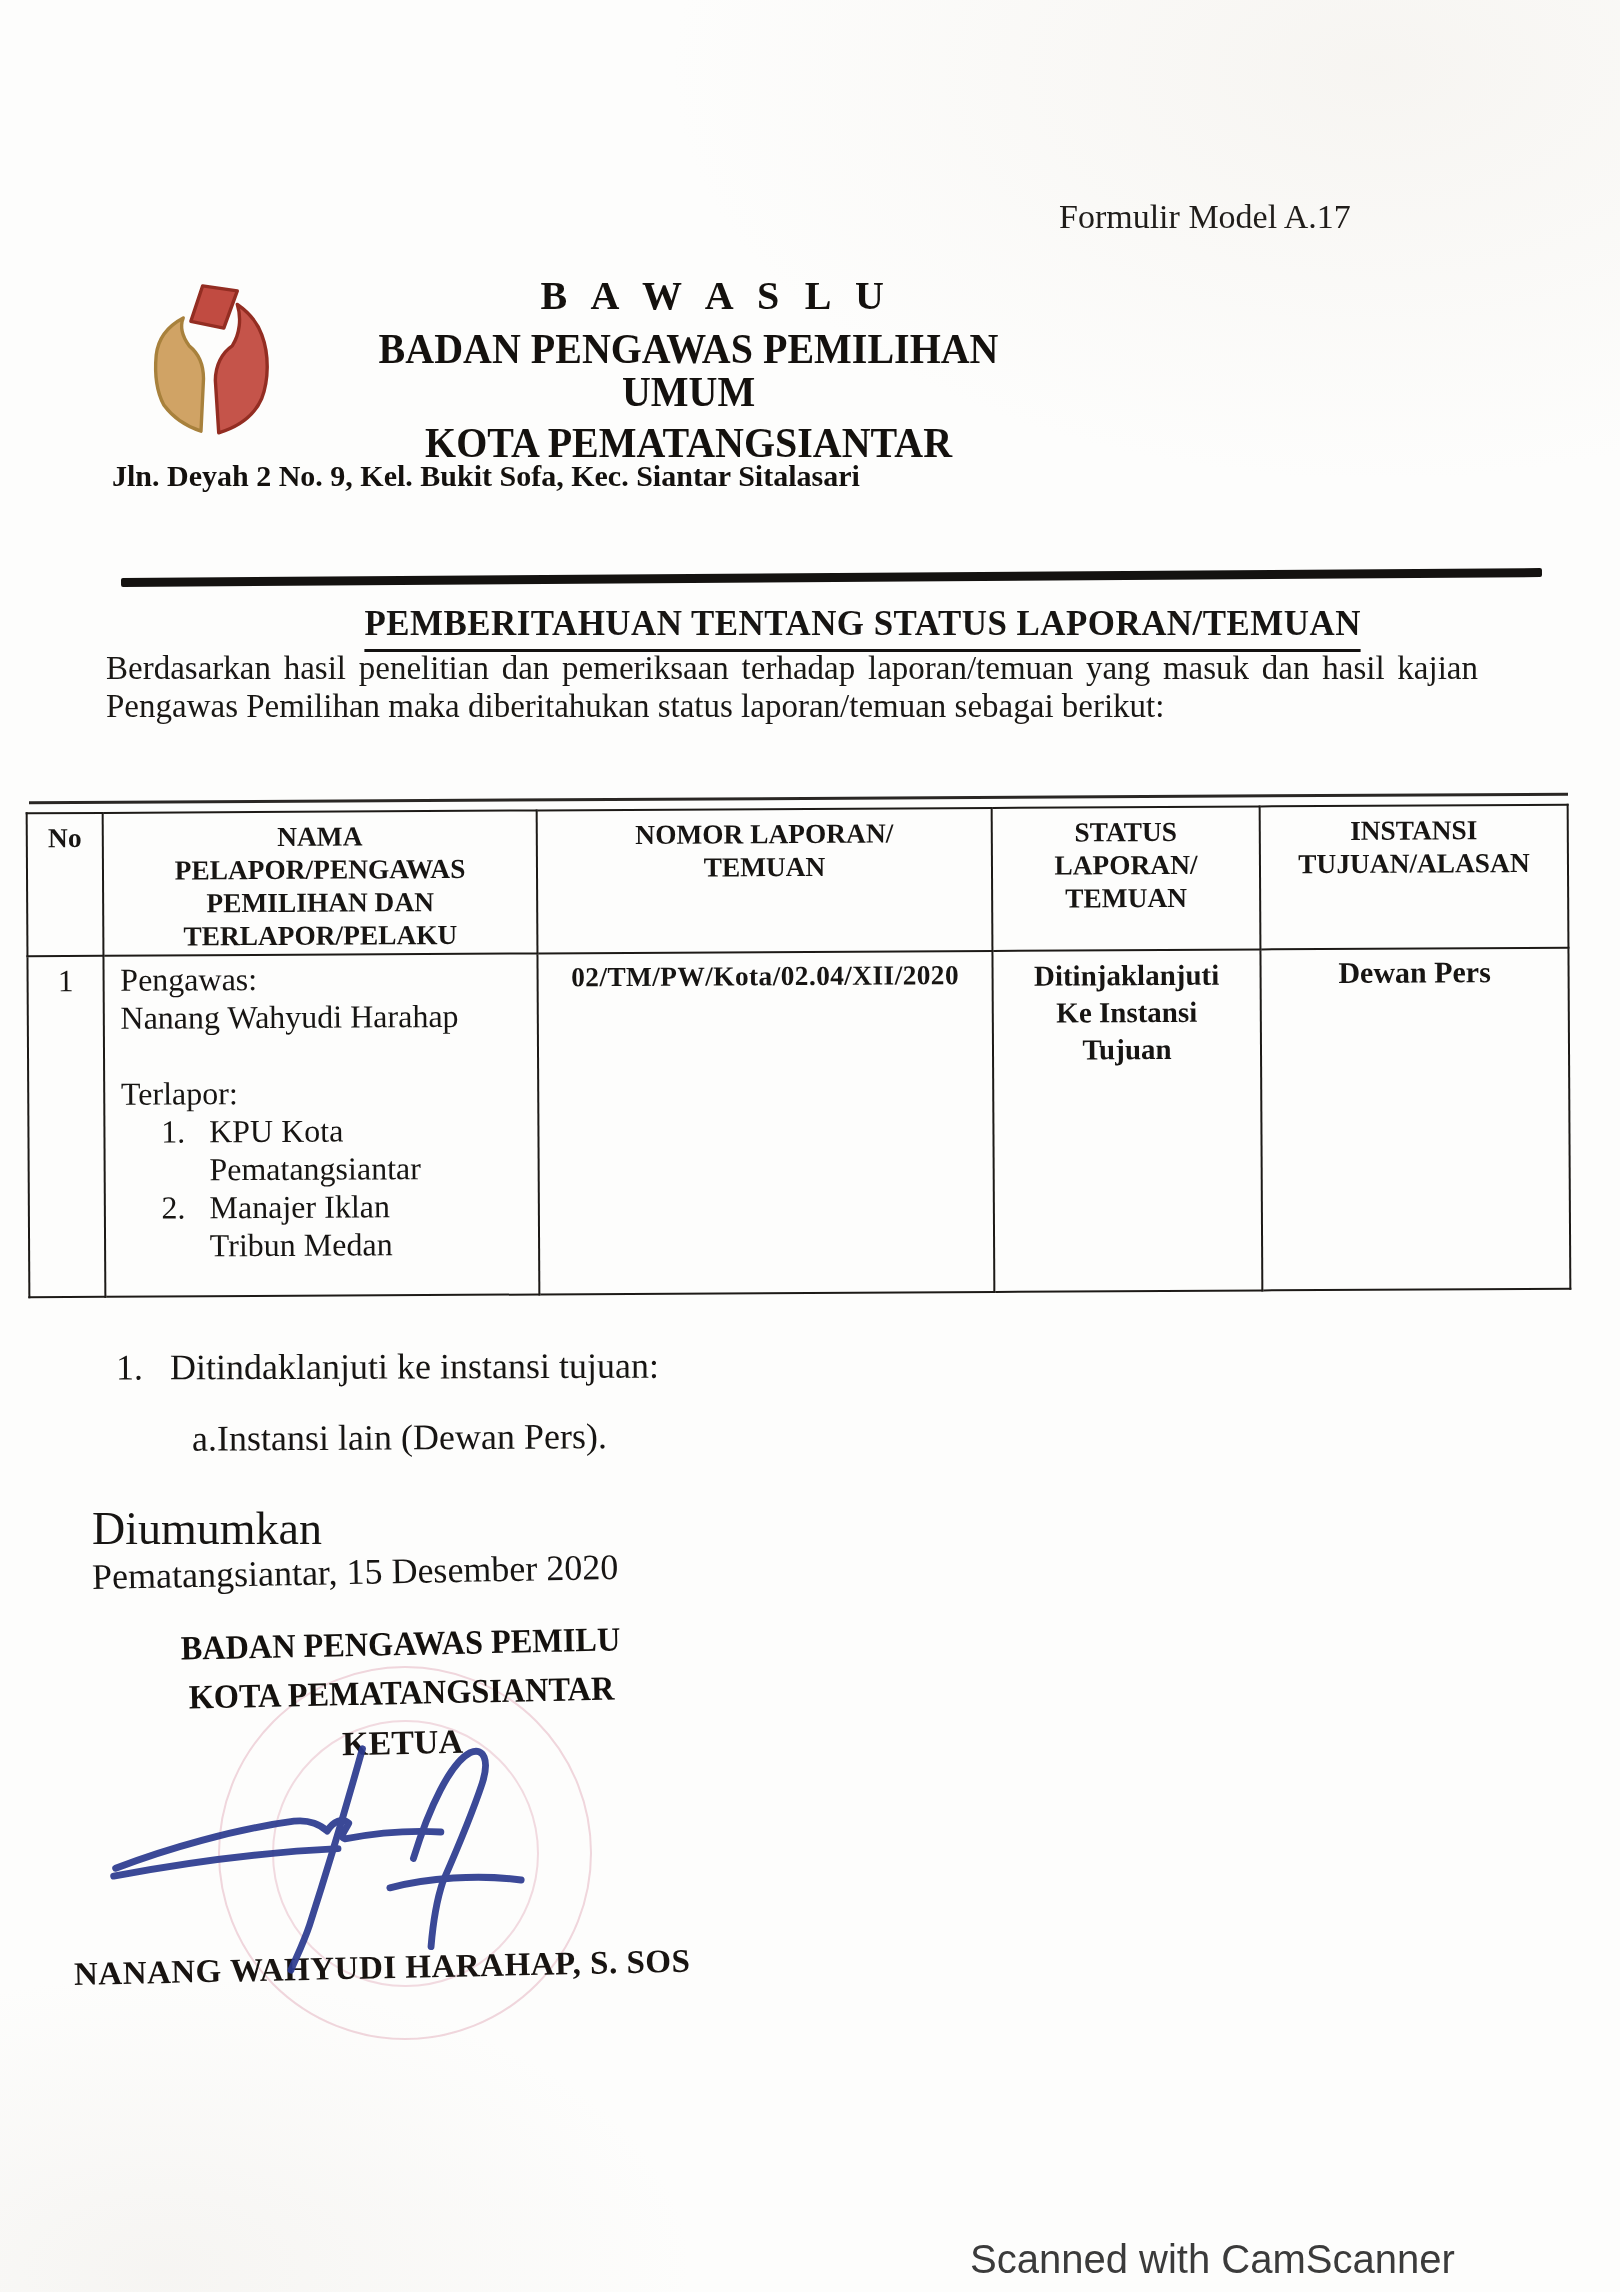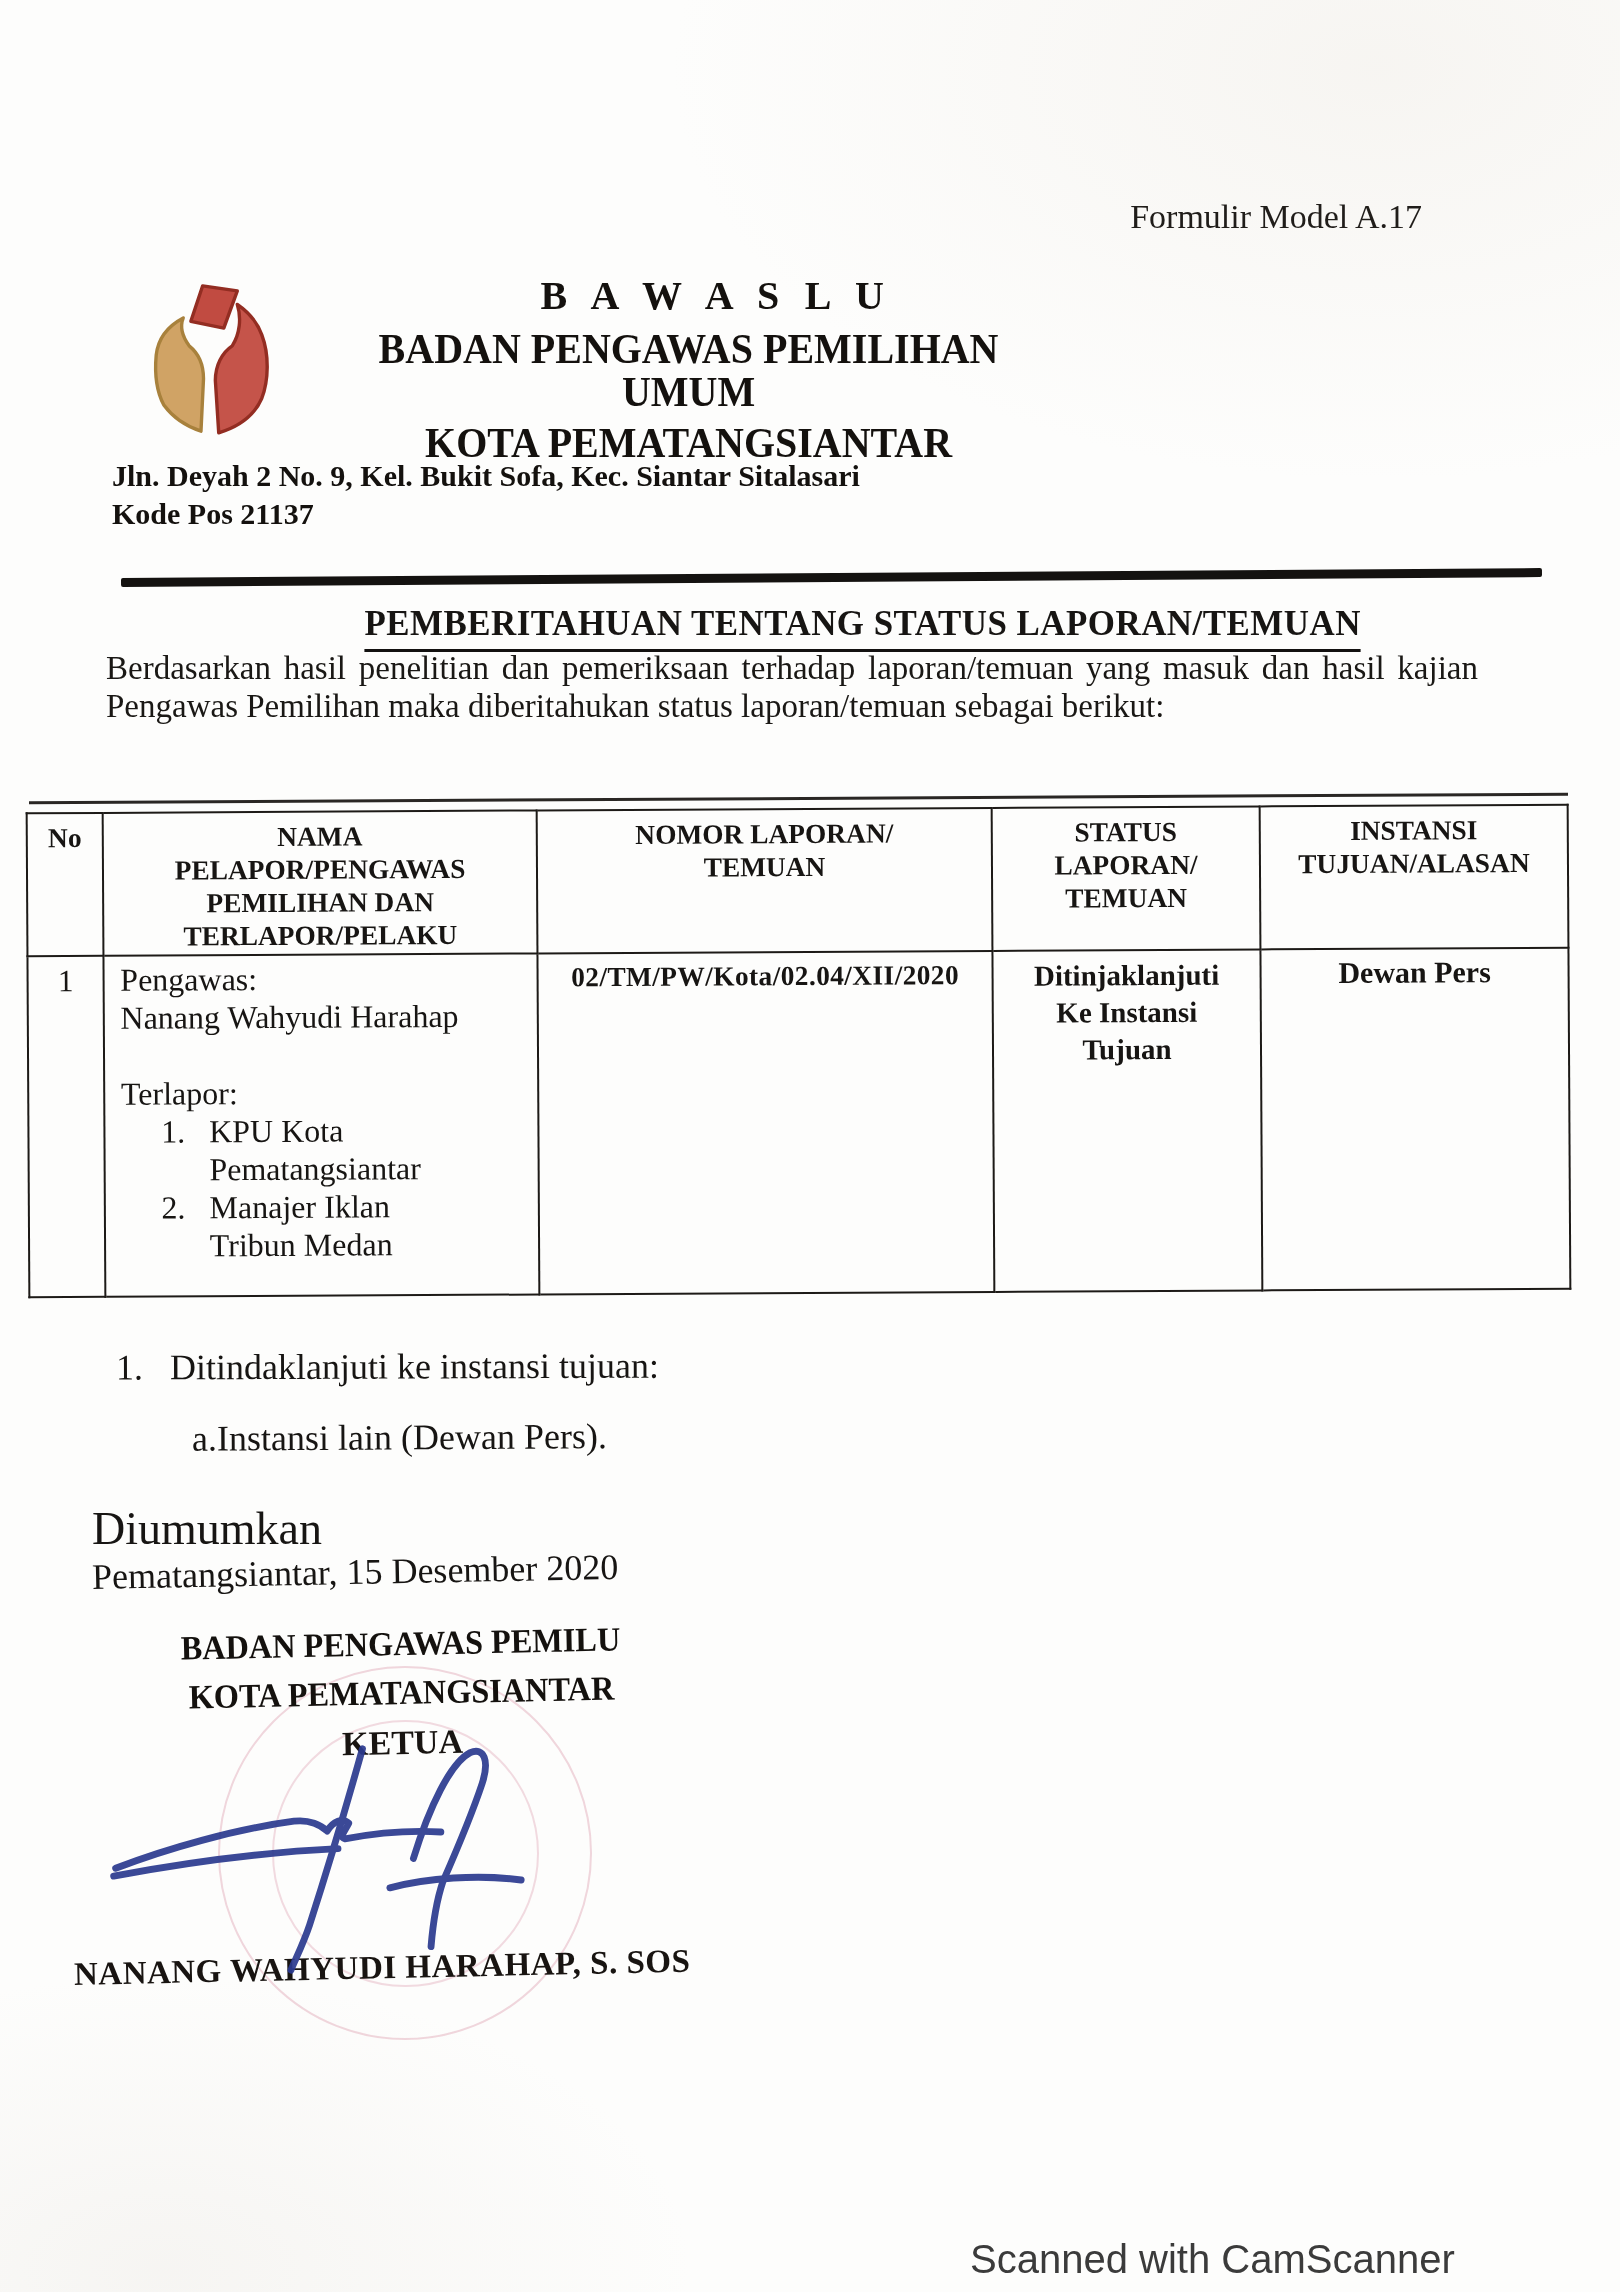--- a/index.html
+++ b/index.html
@@ -10,21 +10,21 @@
     background:#fdfdfc;
     background-image:
       radial-gradient(ellipse 1176px 686px at 85% 3%, rgba(235,230,222,.35), rgba(255,255,255,0) 60%),
       radial-gradient(ellipse 882px 490px at 10% 99%, rgba(230,226,220,.30), rgba(255,255,255,0) 60%);
     overflow:hidden;
     font-family:"Liberation Serif", serif;
     color:#171513;
   }
   .abs{position:absolute;}
 
-  .form-label{left:1059px;top:198px;width:363px;font-size:34px;text-align:right;color:#201d1a;}
+  .form-label{left:1059px;top:198px;width:363px;font-size:34px;color:#201d1a;}
 
   .logo{left:130px;top:274px;}
 
   .org-block{left:324px;top:276px;width:784px;line-height:1;text-align:center;}
   .org-short{font-size:40px;font-weight:bold;letter-spacing:7.8px;color:#14110e;}
   .org-name{margin-top:10.8px;font-size:43px;font-weight:bold;transform:scaleX(.93);transform-origin:left;color:#14110e;}
   .org-city{margin-top:7.8px;font-size:43px;font-weight:bold;transform:scaleX(.93);transform-origin:left;color:#14110e;}
 
   .addr{left:112px;top:457px;width:1078px;font-size:30px;font-weight:bold;line-height:38px;color:#14110e;}
 
@@ -90,21 +90,20 @@
   </div>
 
   <div class="abs org-block">
     <div class="org-short">B A W A S L U</div>
     <div class="org-name">BADAN PENGAWAS PEMILIHAN UMUM</div>
     <div class="org-city">KOTA PEMATANGSIANTAR</div>
   </div>
 
   <div class="abs addr">
     <div>Jln. Deyah 2 No. 9, Kel. Bukit Sofa, Kec. Siantar Sitalasari</div>
-    <div>Kode Pos 21137</div>
   </div>
 
   <div class="abs rule"></div>
 
   <div class="abs intro">Berdasarkan hasil penelitian dan pemeriksaan terhadap laporan/temuan yang masuk dan hasil kajian Pengawas Pemilihan maka diberitahukan status laporan/temuan sebagai berikut:</div>
 
   <div class="abs title-wrap">
     <span class="title">PEMBERITAHUAN TENTANG STATUS LAPORAN/TEMUAN</span>
   </div>
 

